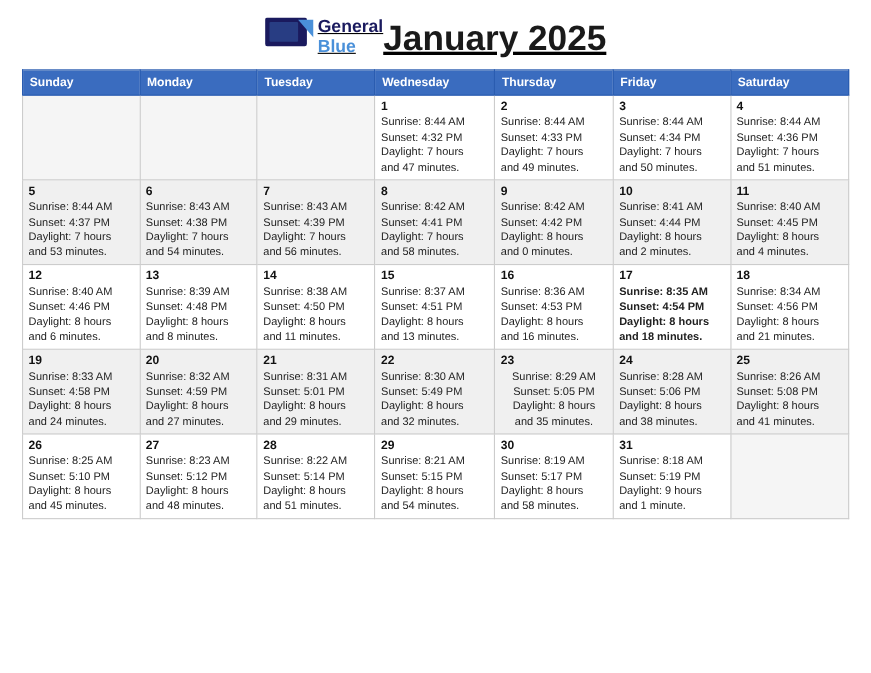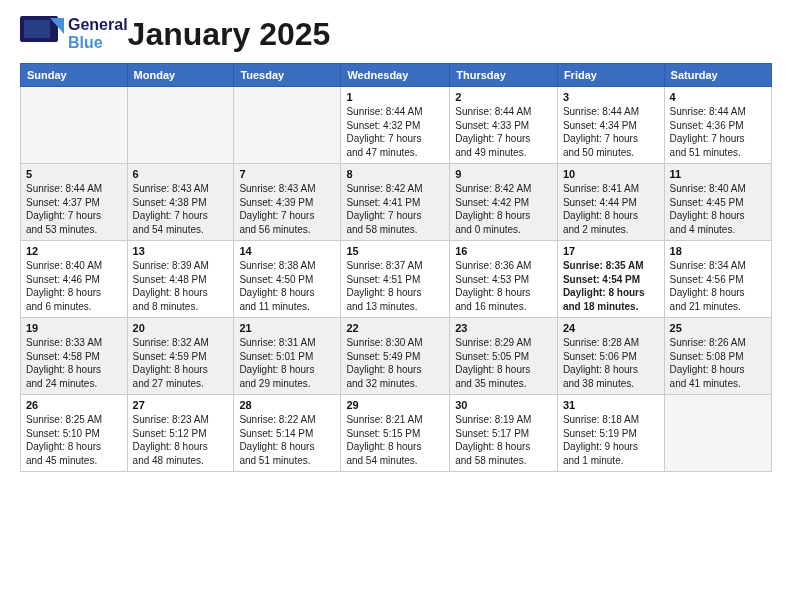--- a/index.html
+++ b/index.html
@@ -11,22 +11,23 @@
       overflow: hidden;
     }
     .page {
       width: 792px;
       min-height: 612px;
       padding: 16px 20px 10px 20px;
     }
     .header {
       display: flex;
       align-items: flex-start;
-      justify-content: flex-start;
+      justify-content: center;
       margin-bottom: 10px;
+      text-decoration: underline;
     }
     .logo-area {
       display: flex;
       align-items: center;
       gap: 4px;
     }
     .title-area {
       text-align: right;
     }
     .month-title {
@@ -280,21 +281,21 @@
           </td>
           <td>
             <div class="day-num">22</div>
             <div class="day-info" style="white-space: pre-line;">Sunrise: 8:30 AM
 Sunset: 5:49 PM
 Daylight: 8 hours
 and 32 minutes.</div>
           </td>
           <td>
             <div class="day-num">23</div>
-            <div class="day-info" style="white-space: pre-line;">Sunrise: 8:29 AM
+            <div class="day-info" style="white-space: pre-line; text-align: center;">Sunrise: 8:29 AM
 Sunset: 5:05 PM
 Daylight: 8 hours
 and 35 minutes.</div>
           </td>
           <td>
             <div class="day-num">24</div>
             <div class="day-info" style="white-space: pre-line;">Sunrise: 8:28 AM
 Sunset: 5:06 PM
 Daylight: 8 hours
 and 38 minutes.</div>

